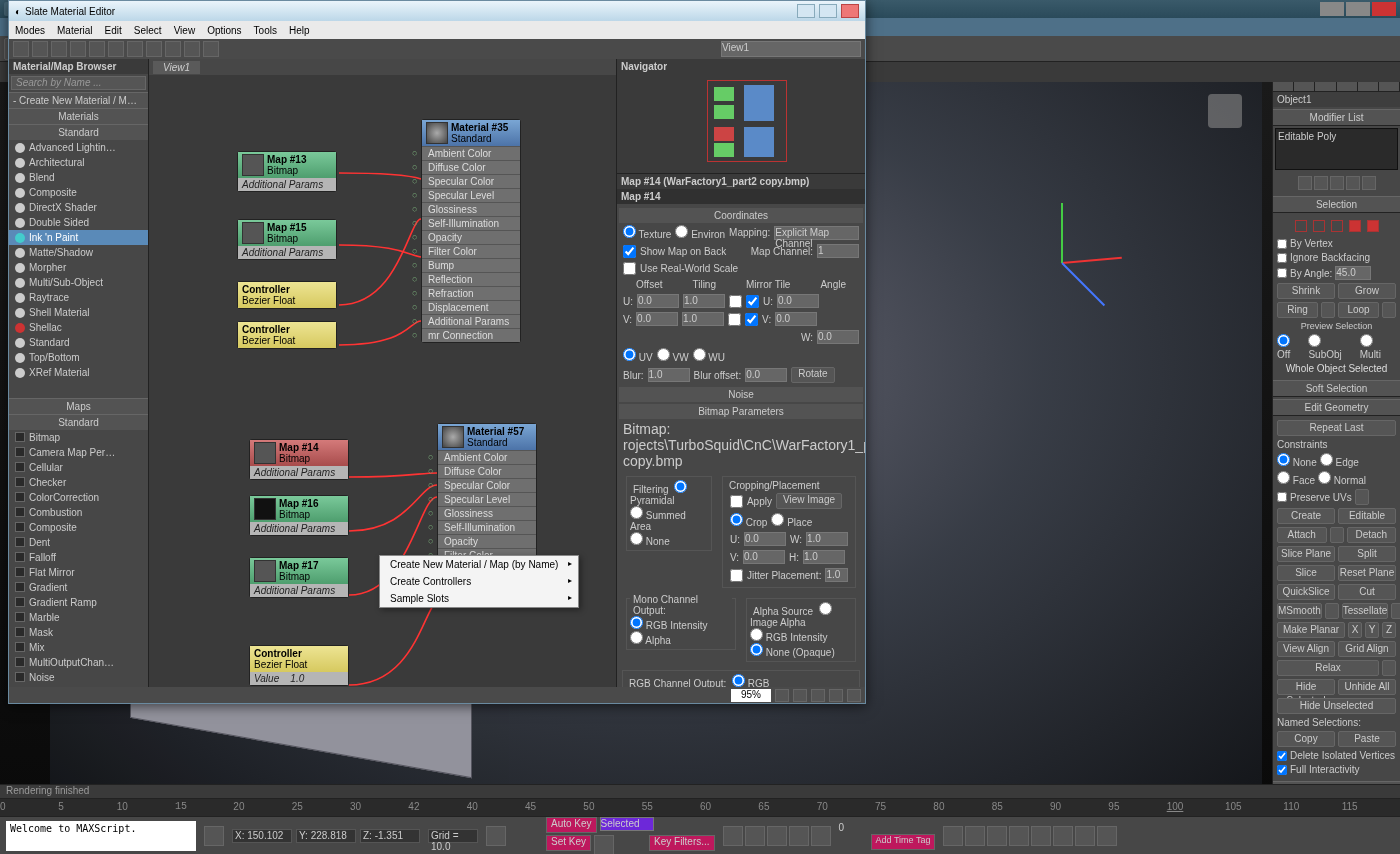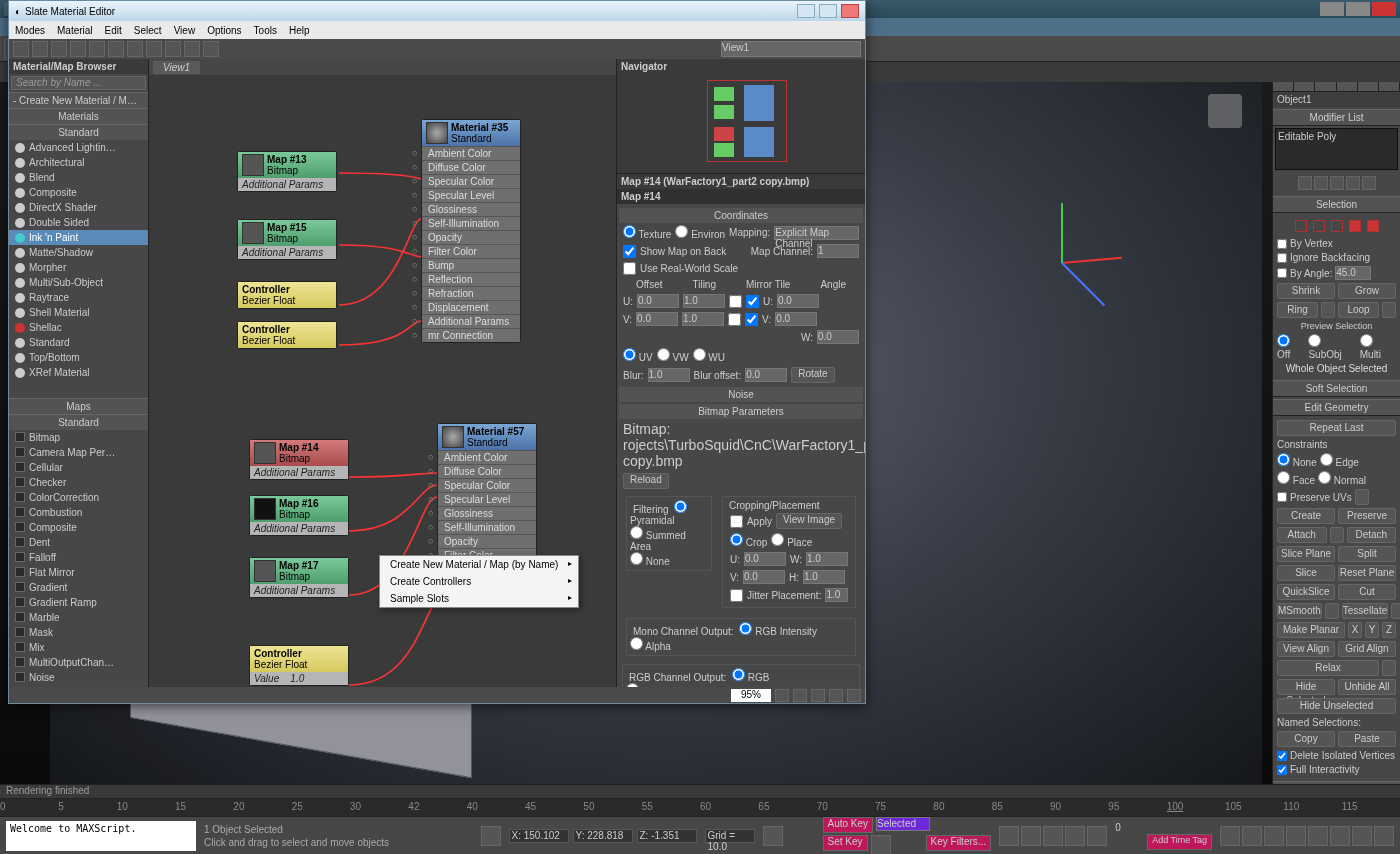--- a/index.html
+++ b/index.html
@@ -318,21 +318,21 @@
           <label><input type="radio" style=""> <span>Face</span></label>
           <label><input type="radio" style=""> <span>Normal</span></label>
         </div>
       <div class="chk">
           <input type="checkbox" style="">
           <label>Preserve UVs</label>
           <div class="cbtn small"></div>
         </div>
       <div class="row">
           <div class="cbtn">Create</div>
-          <div class="cbtn">Preserve</div>
+          <div class="cbtn">Editable</div>
         </div>
       <div class="row">
           <div class="cbtn">Attach</div>
           <div class="cbtn small"></div>
           <div class="cbtn">Detach</div>
         </div>
       <div class="row">
           <div class="cbtn">Slice Plane</div>
           <div class="cbtn">Split</div>
         </div>
@@ -789,24 +789,20 @@
             <label>Blur:</label>
             <div class="spn">1.0</div>
             <label>Blur offset:</label>
             <div class="spn">0.0</div>
             <div class="btn">Rotate</div>
           </div>
 
         <div class="phead">Noise</div>
         <div class="phead">Bitmap Parameters</div>
         <div class="prow" style="font-size:14px">Bitmap: rojects\TurboSquid\CnC\WarFactory1_part2 copy.bmp</div>
-        <div class="prow">
-          <div class="btn">Reload</div>
-          <div style="flex:1"></div>
-        </div>
         <div class="prow" style="align-items:flex-start">
           <div class="grp" style="flex:1">
             <div class="grphead">Filtering</div>
             <label><input type="radio" checked="" style=""> <span>Pyramidal</span></label><br>
             <label><input type="radio" style=""> <span>Summed Area</span></label><br>
             <label><input type="radio" style=""> <span>None</span></label>
           </div>
           <div class="grp" style="flex:1">
             <div class="grphead">Cropping/Placement</div>
             <div class="prow">
@@ -836,20 +832,26 @@
                 <div class="spn">1.0</div>
               </div>
           </div>
         </div>
         <div class="prow" style="align-items:flex-start">
           <div class="grp" style="flex:1">
             <div class="grphead">Mono Channel Output:</div>
             <label><input type="radio" checked="" style=""> <span>RGB Intensity</span></label><br>
             <label><input type="radio" style=""> <span>Alpha</span></label>
           </div>
+          <div class="grp" style="flex:1">
+            <div class="grphead">Alpha Source</div>
+            <label><input type="radio" style=""> <span>Image Alpha</span></label><br>
+            <label><input type="radio" style=""> <span>RGB Intensity</span></label><br>
+            <label><input type="radio" checked="" style=""> <span>None (Opaque)</span></label>
+          </div>
         </div>
         <div class="grp">
           <div class="grphead">RGB Channel Output:</div>
           <label><input type="radio" checked="" style=""> <span>RGB</span></label><br>
           <label><input type="radio" style=""> <span>Alpha as Gray</span></label>
         </div>
 
       </div>
     </div>
   </div>
@@ -866,21 +868,21 @@
 <div class="renderingbar">
   <span>Rendering finished</span>
 </div>
 
 <div class="timeline">
   <div class="scrub">0 / 100</div>
   <div class="ruler" id="ruler">
       <span style="left: 0%;">0</span>
       <span style="left: 4.16667%;">5</span>
       <span style="left: 8.33333%; text-align: center;">10</span>
-      <span style="left: 12.5%;">15</span>
+      <span style="left: 12.5%; font-family: Liberation Mono, monospace;">15</span>
       <span style="left: 16.6667%;">20</span>
       <span style="left: 20.8333%;">25</span>
       <span style="left: 25%;">30</span>
       <span style="left: 29.1667%;">42</span>
       <span style="left: 33.3333%;">40</span>
       <span style="left: 37.5%;">45</span>
       <span style="left: 41.6667%;">50</span>
       <span style="left: 45.8333%;">55</span>
       <span style="left: 50%;">60</span>
       <span style="left: 54.1667%;">65</span>
@@ -892,24 +894,20 @@
       <span style="left: 79.1667%;">95</span>
       <span style="left: 83.3333%; text-decoration: underline;">100</span>
       <span style="left: 87.5%;">105</span>
       <span style="left: 91.6667%;">110</span>
       <span style="left: 95.8333%;">115</span>
     </div>
 </div>
 
 <div class="statusbar">
   <div class="mx">Welcome to MAXScript.</div>
-  <div class="msg">
-    <div>1 Object Selected</div>
-    <div>Click and drag to select and move objects</div>
-  </div>
   <span class="navbtn"></span>
   <div class="coords">
     <div class="c">X: <span>150.102</span></div>
     <div class="c">Y: <span>228.818</span></div>
     <div class="c">Z: <span>-1.351</span></div>
   </div>
   <div class="grid"><span>Grid =</span> <span>10.0</span></div>
   <span class="navbtn"></span>
   <div style="display:flex;flex-direction:column;gap:2px">
     <div style="display:flex;gap:3px">

